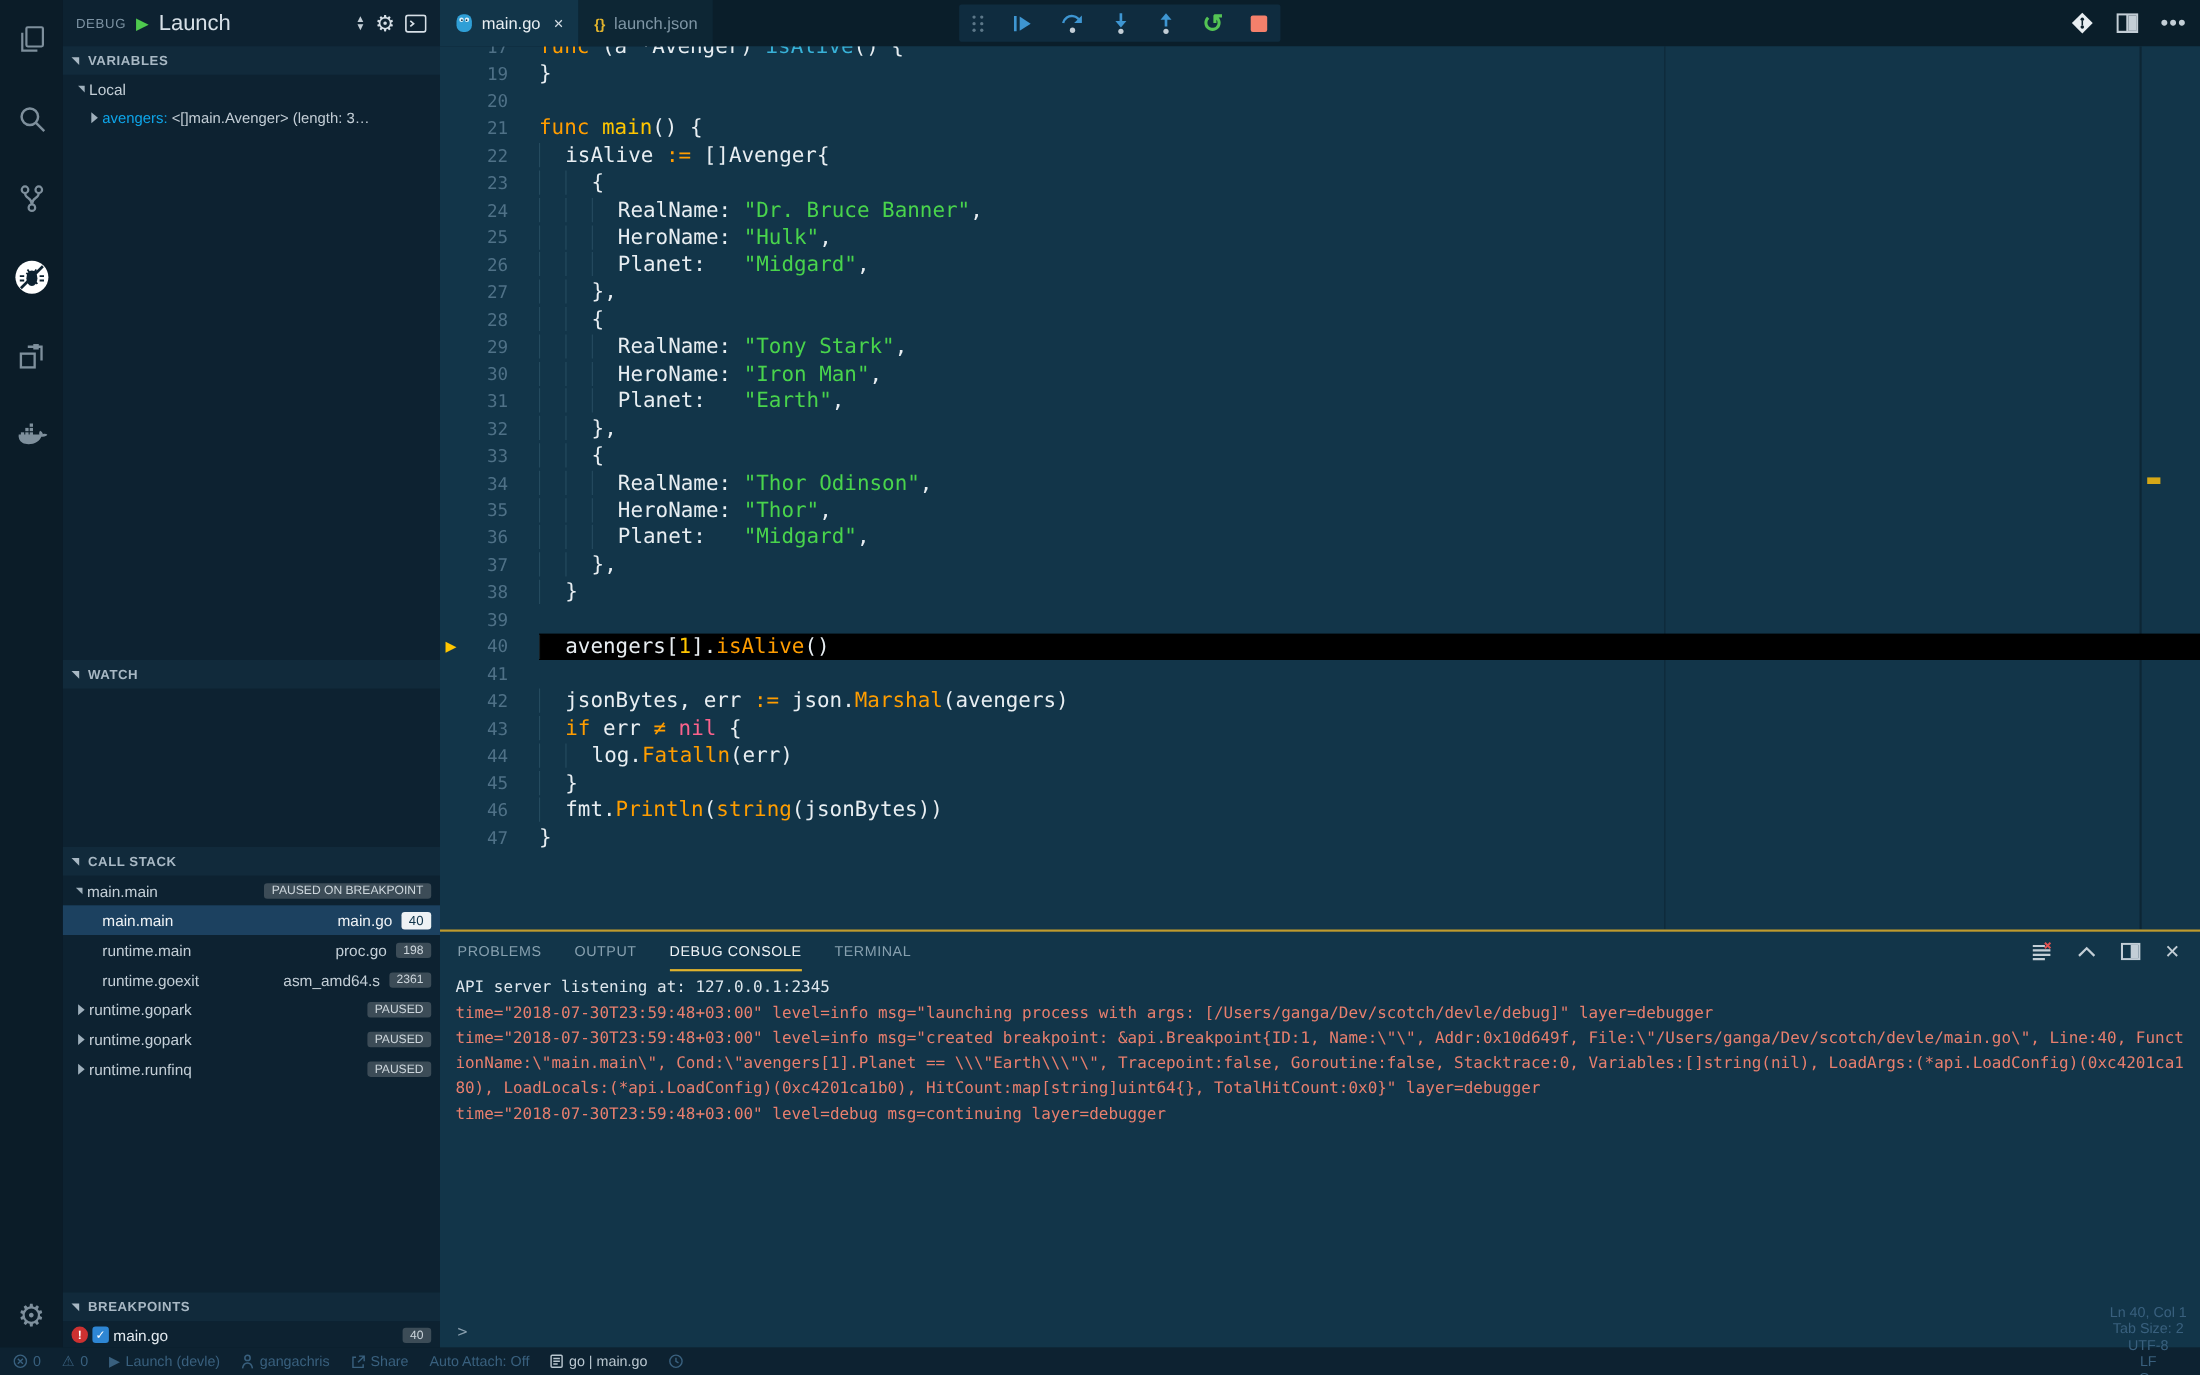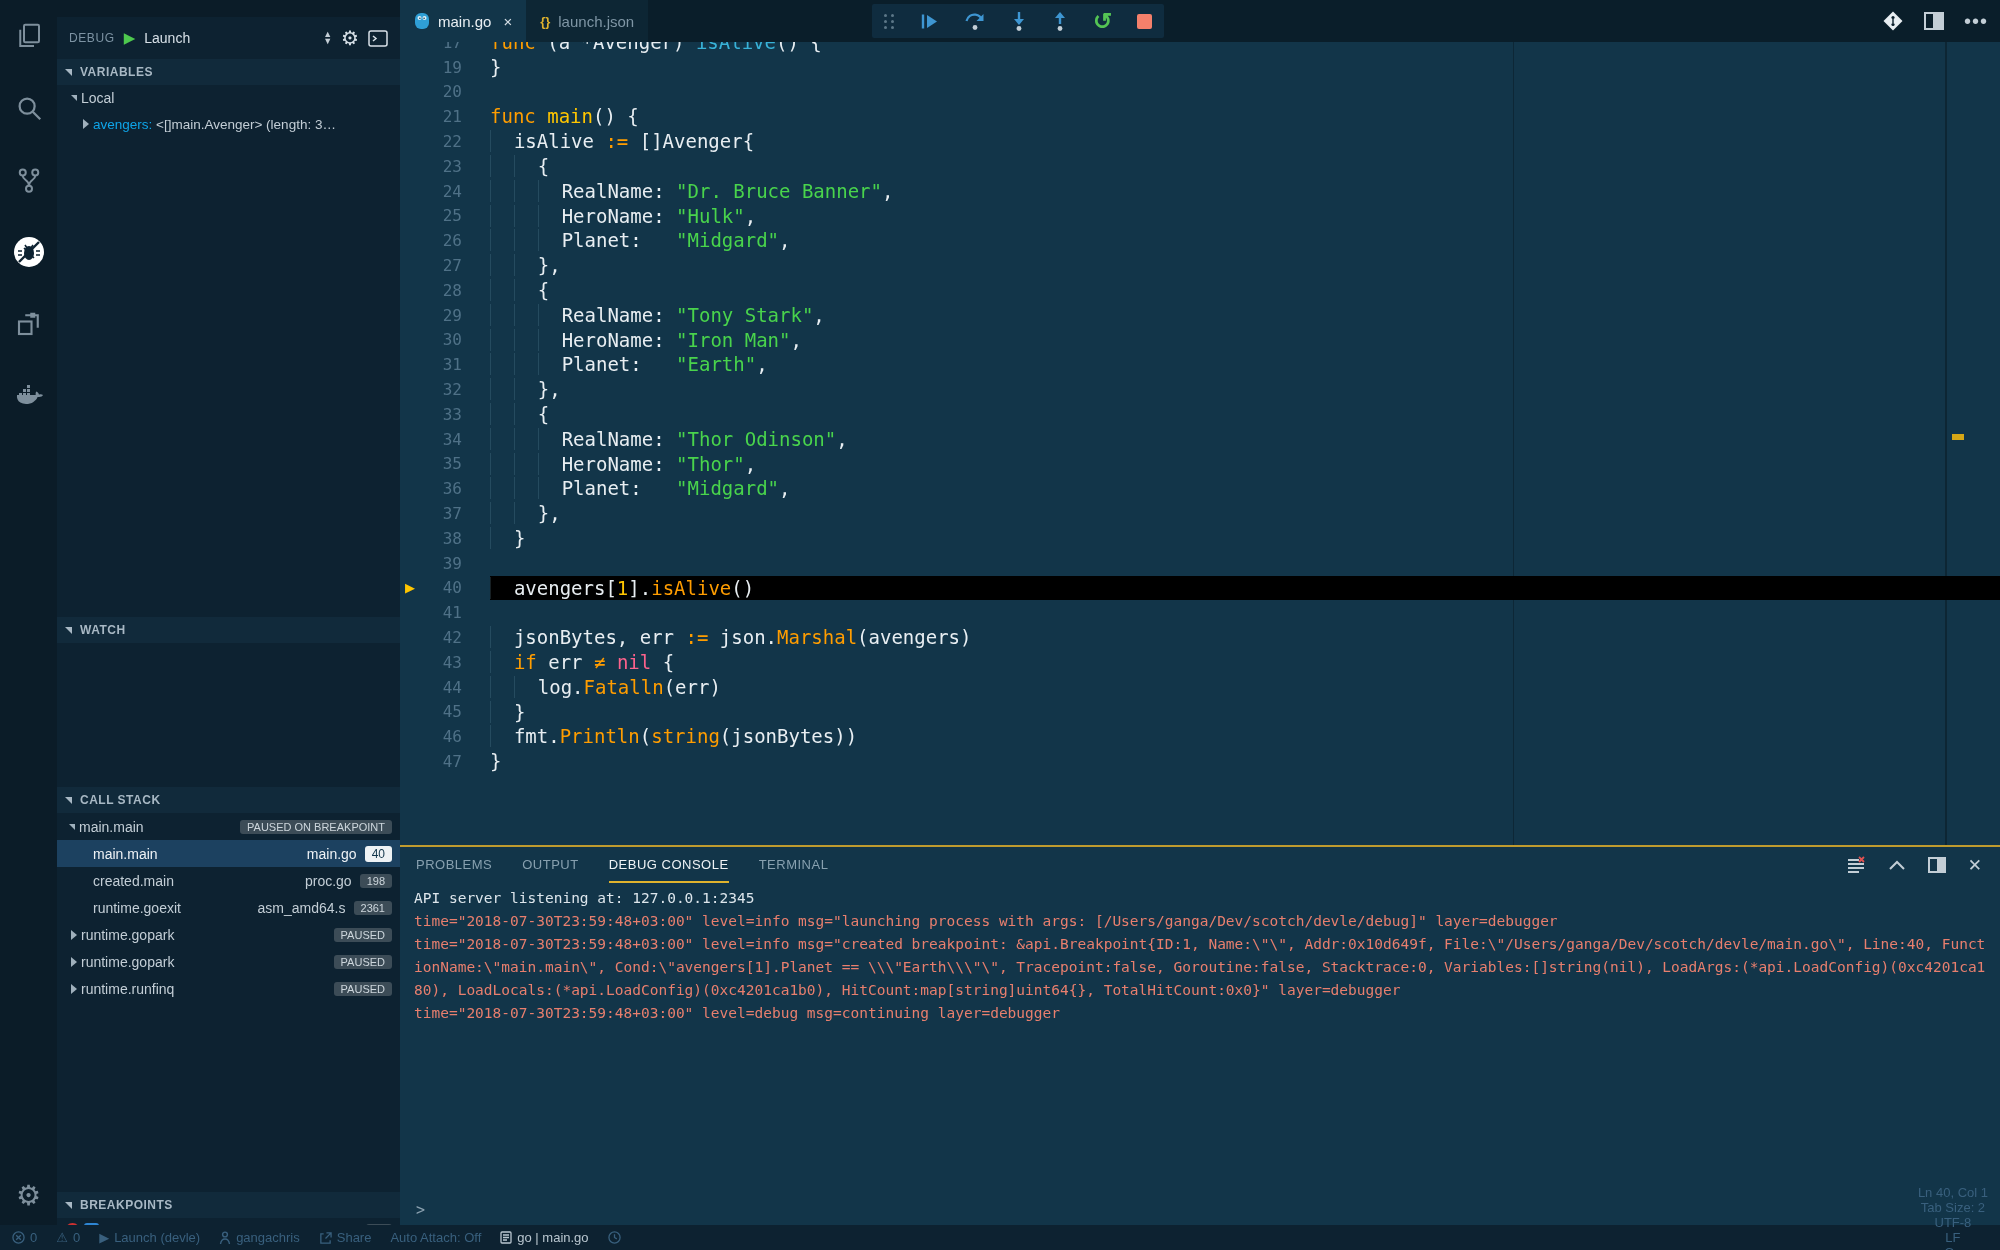--- a/index.html
+++ b/index.html
@@ -3,25 +3,25 @@
 <meta charset="utf-8">
 <style>
   html,body{margin:0;padding:0;}
   body{width:2000px;height:1250px;position:relative;background:#0b1c28;font-family:"Liberation Sans",sans-serif;overflow:hidden;-webkit-font-smoothing:antialiased;}
   svg{display:block;}
   
   .activity-bar{position:absolute;left:0;top:0;width:57px;bottom:25px;background:#0b1c28;z-index:6;}
   .ab-icon{width:57px;height:72px;display:flex;align-items:center;justify-content:center;color:#7e8f9c;}
   .ab-gear{position:absolute;bottom:8px;left:0;width:57px;height:44px;display:flex;align-items:center;justify-content:center;color:#7e8f9c;font-size:28px;}
   
-  .sidebar{position:absolute;left:57px;top:17px;width:343px;bottom:25px;background:#0d2231;z-index:5;}
+  .sidebar{position:absolute;left:57px;top:0;width:343px;bottom:25px;background:#0d2231;z-index:5;}
   .debug-header{height:42px;display:flex;align-items:center;padding:0 12px;gap:9px;}
   .dh-title{color:#7d93a3;font-size:12px;letter-spacing:.6px;}
   .dh-play{color:#4ec94e;font-size:15px;}
-  .dh-config{color:#d7e0e7;font-size:14px;}
+  .dh-config{color:#d7e0e7;font-size:20px;}
   .dh-spacer{flex:1;}
   .dh-ud{color:#c3ced6;font-size:9px;line-height:7px;text-align:center;}
   .dh-gear{color:#d7e0e7;font-size:20px;}
   .sec{position:absolute;left:0;right:0;}
   .sec-h{height:26px;background:#112a3b;display:flex;align-items:center;gap:8px;padding:0 8px;color:#a8b8c4;font-size:12px;font-weight:bold;letter-spacing:.5px;}
   .tw-open{width:0;height:0;border-left:7px solid transparent;border-top:7px solid #a8b8c4;}
   .tw-item-open{width:0;height:0;border-left:6px solid transparent;border-top:6px solid #9fb0bc;flex:none;}
   .tw-closed{width:0;height:0;border-top:5px solid transparent;border-bottom:5px solid transparent;border-left:6px solid #9fb0bc;flex:none;}
   .row{height:27px;display:flex;align-items:center;gap:4px;font-size:14px;color:#c3ced6;padding:0 8px;}
   .row .right{margin-left:auto;display:flex;align-items:center;gap:8px;}
@@ -182,21 +182,21 @@
         </span>
     </div>
     <div class="row sel" style="padding-left:36px;">
       <span>main.main</span>
       <span class="right">
           <span>main.go</span>
           <span class="badge white">40</span>
         </span>
     </div>
     <div class="row" style="padding-left:36px;">
-      <span>created.main</span>
+      <span>runtime.main</span>
       <span class="right">
           <span>proc.go</span>
           <span class="badge">198</span>
         </span>
     </div>
     <div class="row" style="padding-left:36px;">
       <span>runtime.goexit</span>
       <span class="right">
           <span>asm_amd64.s</span>
           <span class="badge">2361</span>

